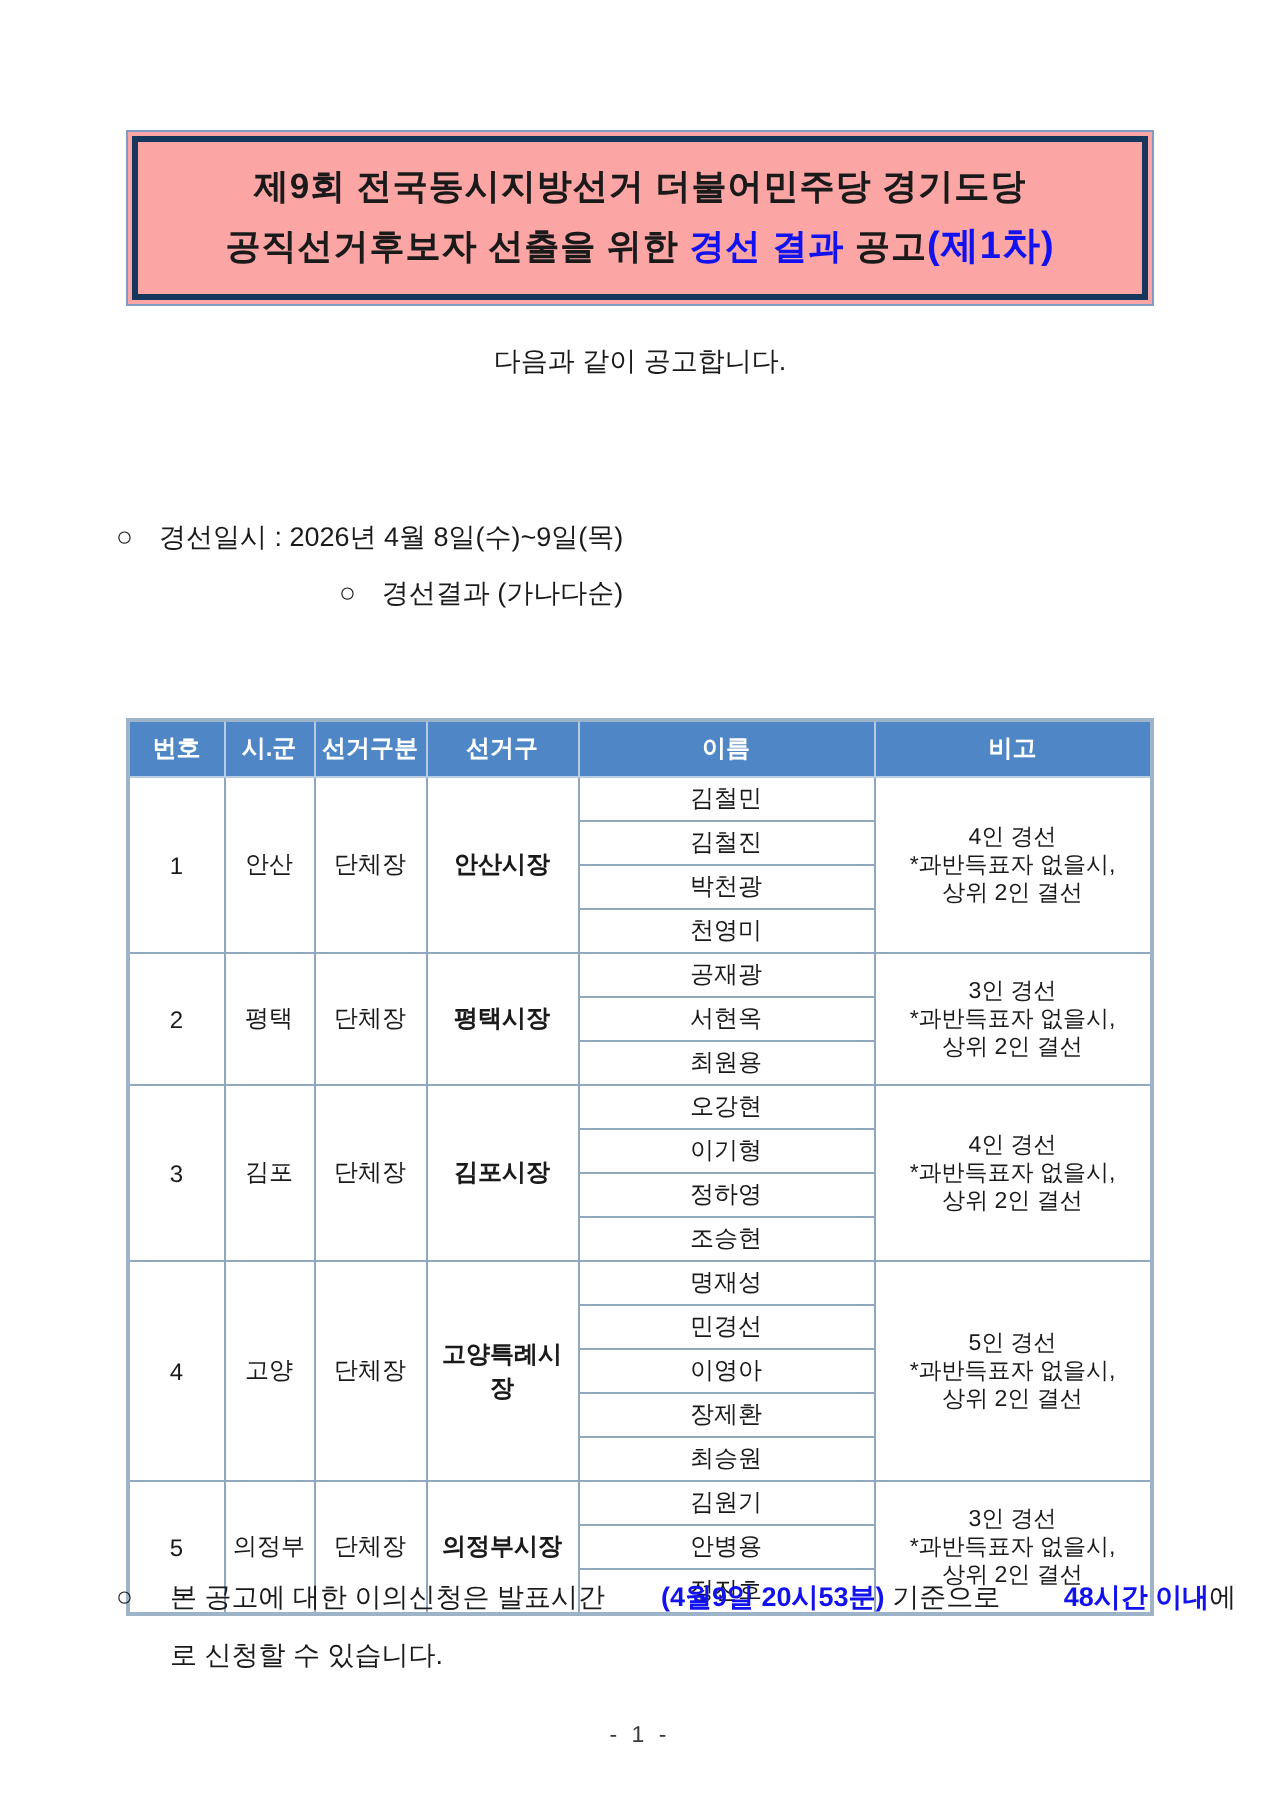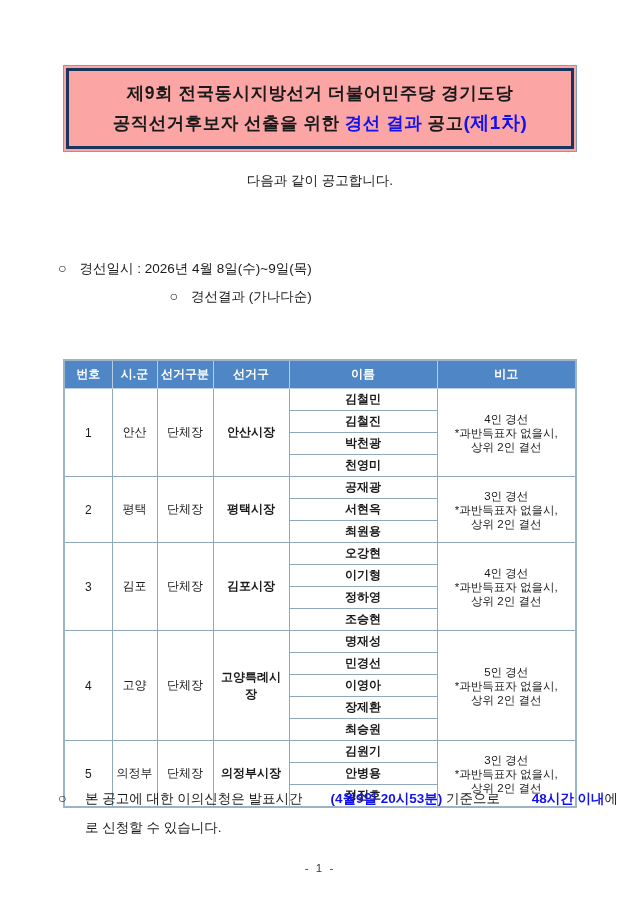--- a/index.html
+++ b/index.html
@@ -56,21 +56,21 @@
   table.results td { text-align: center; vertical-align: middle; padding: 0 2px; }
   thead td {
     background: var(--hdr-bg, #4e86c6);
     color: var(--hdr-text, #ffffff);
     font-weight: bold;
     height: 27px;
     border: 1px solid #b9cde0;
     border-top: none;
   }
   tbody td { border: 1px solid var(--border, #8fa8bd); height: 21px; }
-  td.cell-candidate-name { font-weight: bold; }
+  td.cell-candidate-name { font-weight: normal; }
   td.cell-district { font-weight: bold; }
   td.cell-remark { font-size: 11.5px; line-height: 14px; }
   .remark-line { white-space: nowrap; }
 
   
   .footer {
     position: absolute; left: 58px; top: 784px; width: 532px;
     font-size: 13.5px; line-height: 29px;
   }
   .footer .fbullet { position: absolute; left: 0; top: 0; }

